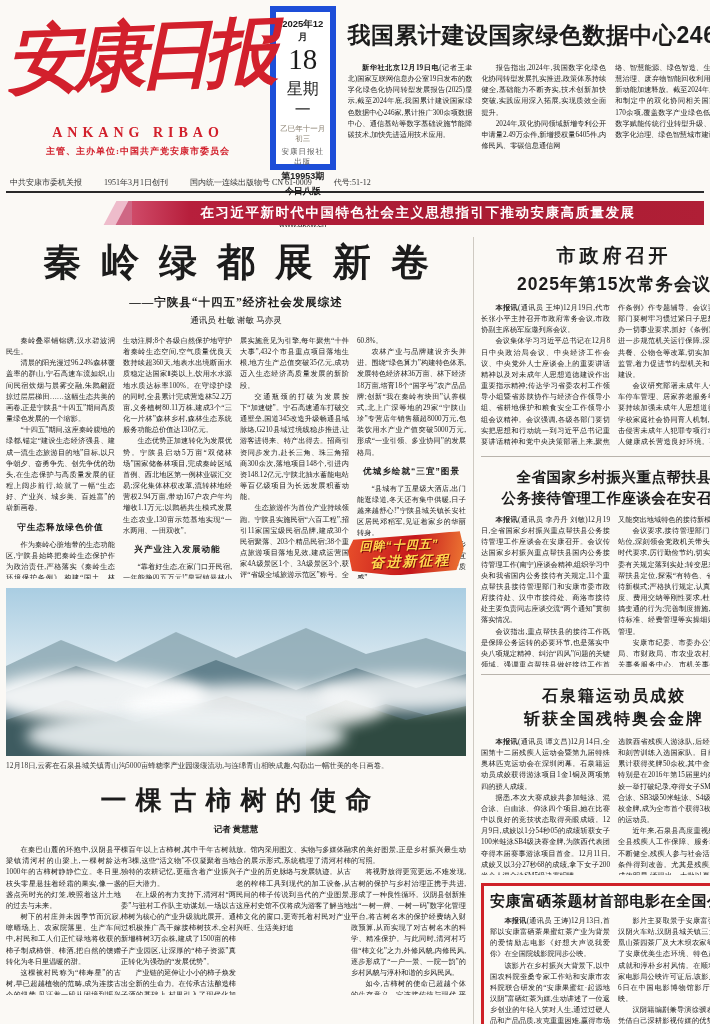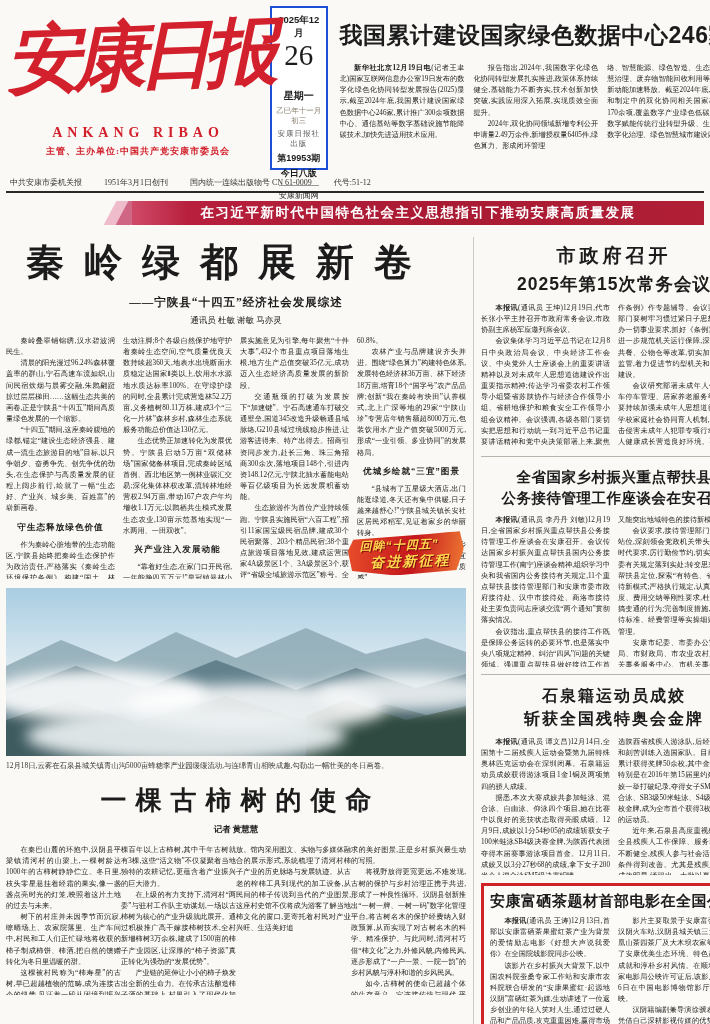--- a/index.html
+++ b/index.html
@@ -16,27 +16,27 @@
   .mast-left { width:266px; text-align:center; position:relative; }
   .calligraphy {
     font-family:"DejaVu Serif", serif;
     font-size:74px; font-weight:900; font-style:italic;
     color:#d2202c; letter-spacing:-8px; line-height:1.35;
     transform:rotate(-2deg); white-space:nowrap;
   }
   .pinyin { font-family:"Liberation Serif", serif; color:#d2202c; font-weight:700; font-size:14px; letter-spacing:5px; margin-top:19px; }
   .organ { color:#d2202c; font-weight:700; font-size:9px; margin-top:4px; letter-spacing:1px; }
   .date-box {
-    width:88px; border:2px solid #1d4ed8; background:#fff;
+    width:88px; border:6px solid #1d4ed8; background:#fff;
     text-align:center; padding:6px 3px 4px 3px; height:164px;
     font-family:"Liberation Sans", sans-serif;
   }
   .db-month { font-size:9.5px; font-weight:700; }
   .db-day { font-size:29px; font-weight:400; line-height:1.1; font-family:"Liberation Serif", serif; }
-  .db-week { font-size:10px; font-weight:700; margin-top:17px; }
+  .db-week { font-size:16px; font-weight:400; margin-top:3px; }
   .db-lunar { font-size:7.5px; color:#8a8070; margin-top:3px; }
   .db-pub { font-size:7.5px; color:#555; margin-top:3px; letter-spacing:1px; }
   .db-issue { font-size:9px; font-weight:700; margin-top:3px; }
   .db-pages { font-size:9px; font-weight:700; margin-top:2px; }
   .db-sep { border-top:1px solid #999; margin:5px 4px 4px 4px; }
   .db-site { font-size:8px; font-weight:400; }
   .db-url { font-size:8px; margin-top:1px; }
   .mast-right { flex:1; padding:10px 2px 0 12px; }
   .top-headline {
     font-family:"Liberation Sans", sans-serif;
@@ -62,21 +62,21 @@
     text-align:center; line-height:24px; white-space:nowrap;
   }
 
   
   .main { display:flex; margin-top:9px; }
   .left-region { width:460px; }
   .right-region { flex:1; margin-left:7px; padding-left:7px; border-left:1px solid #cfcac2; }
 
   
   .lead-head {
-    font-family:"Liberation Sans", sans-serif; 
+    font-family:"Liberation Sans", sans-serif; text-align:center;
     font-size:38px; font-weight:900; letter-spacing:20px; text-indent:20px;
     white-space:nowrap;
   }
   .lead-sub { text-align:center; font-size:11.5px; font-weight:700; margin-top:7px; letter-spacing:1px; }
   .lead-byline { text-align:center; font-size:8.5px; margin-top:5px; color:#222; }
   .lead-cols { display:flex; gap:8px; margin-top:9px; height:243px; overflow:hidden; position:relative; }
   .lead-cols .col { flex:1; overflow:hidden; }
 
   .para { font-size:7.2px; line-height:1.55; text-align:justify; text-indent:2em; color:#222; }
   .para.noindent { text-indent:0; }
@@ -144,39 +144,39 @@
 <div class="page">
 
   <header class="masthead">
     <div class="mast-left">
       <div class="calligraphy">安康日报</div>
       <div class="pinyin">ANKANG RIBAO</div>
       <div class="organ">主管、主办单位:中国共产党安康市委员会</div>
     </div>
     <div class="date-box">
       <div class="db-month">2025年12月</div>
-      <div class="db-day">26</div>
+      <div class="db-day">18</div>
       <div class="db-week">星期一</div>
       <div class="db-lunar">乙巳年十一月初三</div>
       <div class="db-pub">安康日报社出版</div>
       <div class="db-issue">第19953期</div>
       <div class="db-pages">今日八版</div>
       <div class="db-sep"></div>
       <div class="db-site">安康新闻网</div>
       <div class="db-url">www.akxw.cn</div>
     </div>
     <div class="mast-right">
       <h1 class="top-headline">我国累计建设国家绿色数据中心246家</h1>
       <div class="top-cols">
         <div class="col">
             <p class="para"><b>新华社北京12月19日电</b>(记者王聿北)国家互联网信息办公室19日发布的数字化绿色化协同转型发展报告(2025)显示,截至2024年底,我国累计建设国家绿色数据中心246家,累计推广300余项数据中心、通信基站等数字基础设施节能降碳技术,加快先进适用技术应用。</p>
           </div>
         <div class="col">
             <p class="para">报告指出,2024年,我国数字化绿色化协同转型发展扎实推进,政策体系持续健全,基础能力不断夯实,技术创新加快突破,实践应用深入拓展,实现质效全面提升。</p>
-            <p class="para">2024年,双化协同领域新增专利公开申请量2.49万余件,新增授权量6405件,绿色算力、形成闭环管理</p>
+            <p class="para">2024年,双化协同领域新增专利公开申请量2.49万余件,新增授权量6405件,内修民风、零碳信息通信网</p>
           </div>
         <div class="col">
             <p class="para noindent">络、智慧能源、绿色智造、生态环境智慧治理、废弃物智能回收利用等领域创新动能加速释放。截至2024年底,已发布和制定中的双化协同相关国家标准达170余项,覆盖数字产业绿色低碳发展、数字赋能传统行业转型升级、生态环境数字化治理、绿色智慧城市建设四类。</p>
           </div>
       </div>
     </div>
   </header>
 
   <div class="mast-foot">
     <span>中共安康市委机关报</span>

